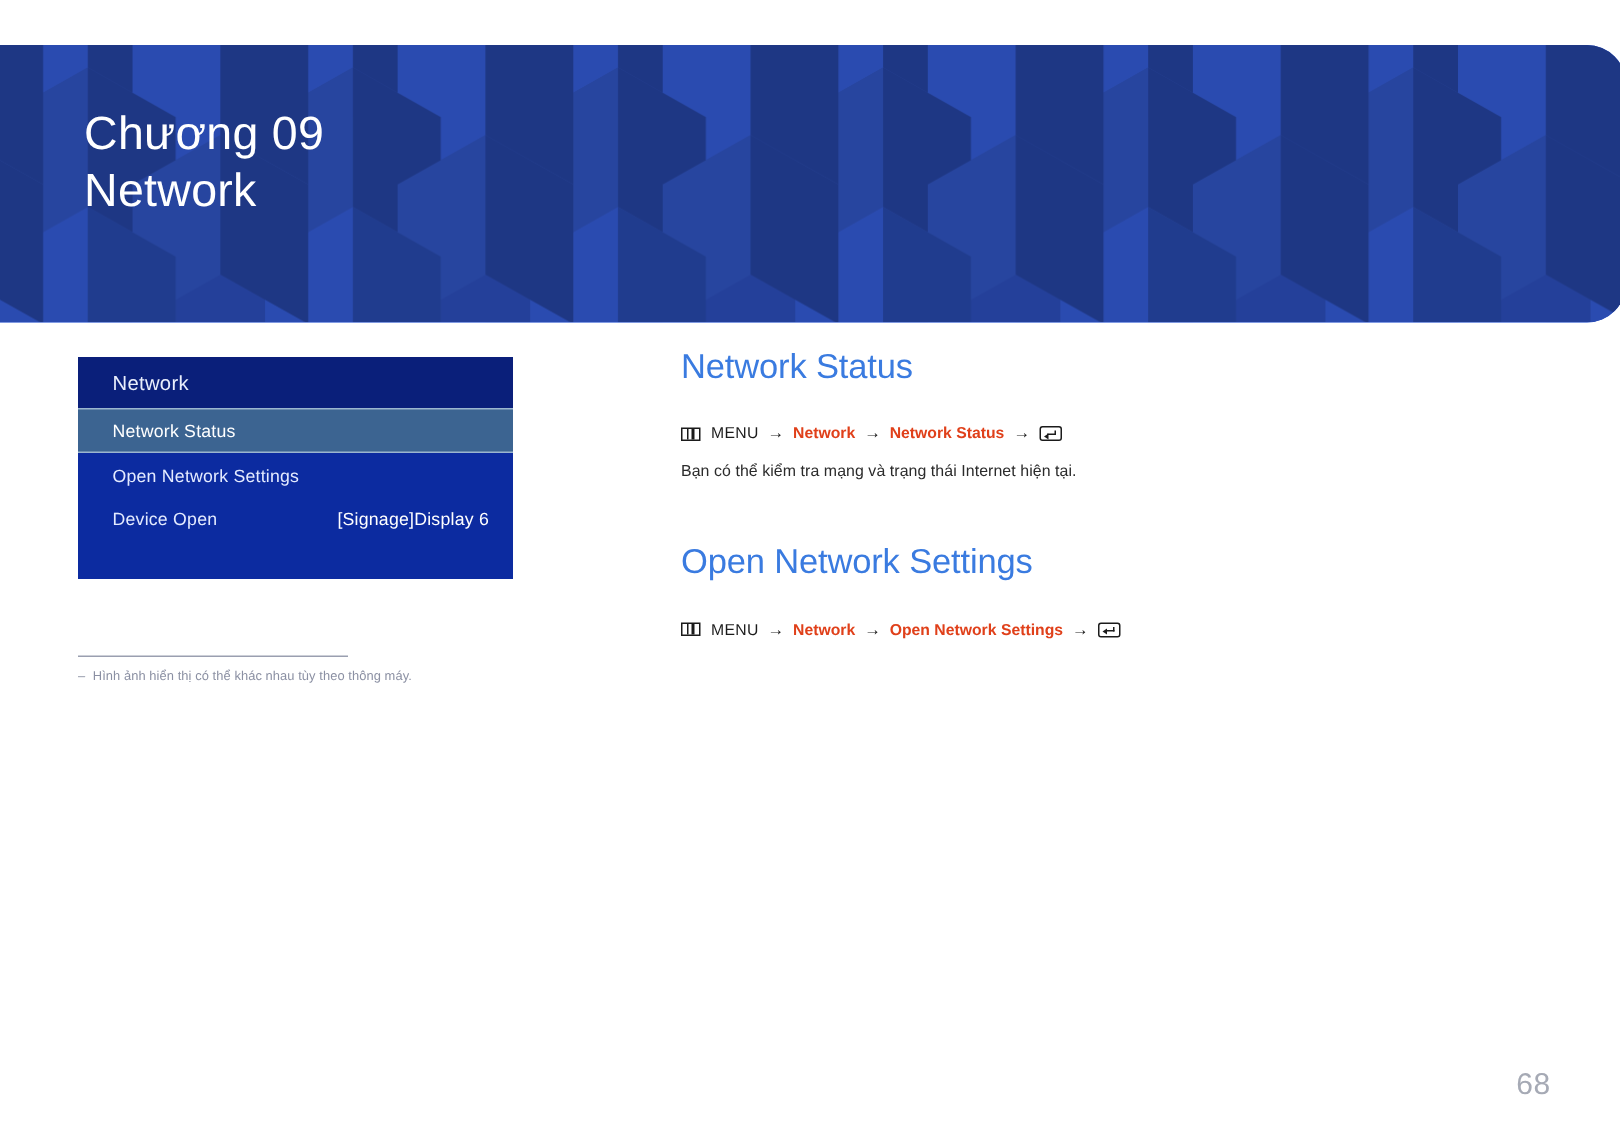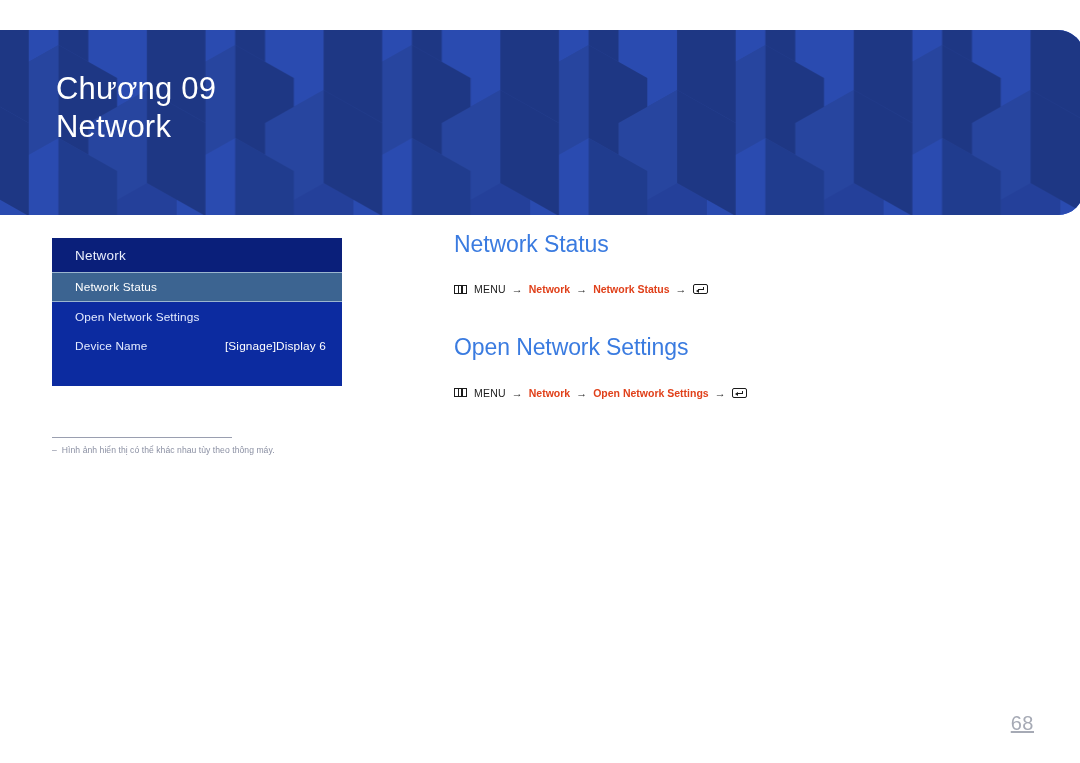--- a/index.html
+++ b/index.html
@@ -197,21 +197,20 @@
     letter-spacing:.05px;
   }
 
   
   #page-number{
     position:absolute;
     right:46px;bottom:28px;
     font-size:20px;
     color:#a6aab5;
     letter-spacing:.5px;
-    text-decoration:underline;
   }
 </style>
 </head>
 <body>
 
 <div id="chapter-banner">
   <svg id="banner-pattern" viewBox="0 0 1055 185" preserveAspectRatio="none">
     <defs>
       <pattern id="cubes" width="172" height="185" patternUnits="userSpaceOnUse">
         <rect x="0" y="0" width="172" height="185" fill="#24409a"></rect>
@@ -248,21 +247,21 @@
     <span class="osd-value"></span>
   </div>
 
   <div class="osd-row">
     <span class="osd-label">Open Network Settings</span>
     <span class="osd-value"></span>
   </div>
 
 
   <div class="osd-row">
-    <span class="osd-label">Device Name</span>
+    <span class="osd-label">Device Open</span>
     <span class="osd-value">[Signage]Display 6</span>
   </div>
 
   <div id="osd-menu-footpad"></div>
 </div>
 
 <div id="footnote-block">
   <div id="footnote-rule"></div>
   <div id="footnote-text">
     <span id="footnote-dash">‒</span>
@@ -282,20 +281,21 @@
         </span>
       <span class="bc-plain">MENU</span>
       <span class="bc-arrow">→</span>
       <span class="bc-link">Network</span>
       <span class="bc-arrow">→</span>
       <span class="bc-link">Network Status</span>
       <span class="bc-arrow">→</span>
       <span class="icon-enter"></span>
     </div>
 
+    <p class="body-text">Bạn có thể kiểm tra mạng và trạng thái Internet hiện tại.</p>
   </div>
 
   <div class="section">
     <h2 class="section-title">Open Network Settings</h2>
 
     <div class="breadcrumb">
       <span class="icon-menu">
           <i></i>
           <i></i>
         </span>

